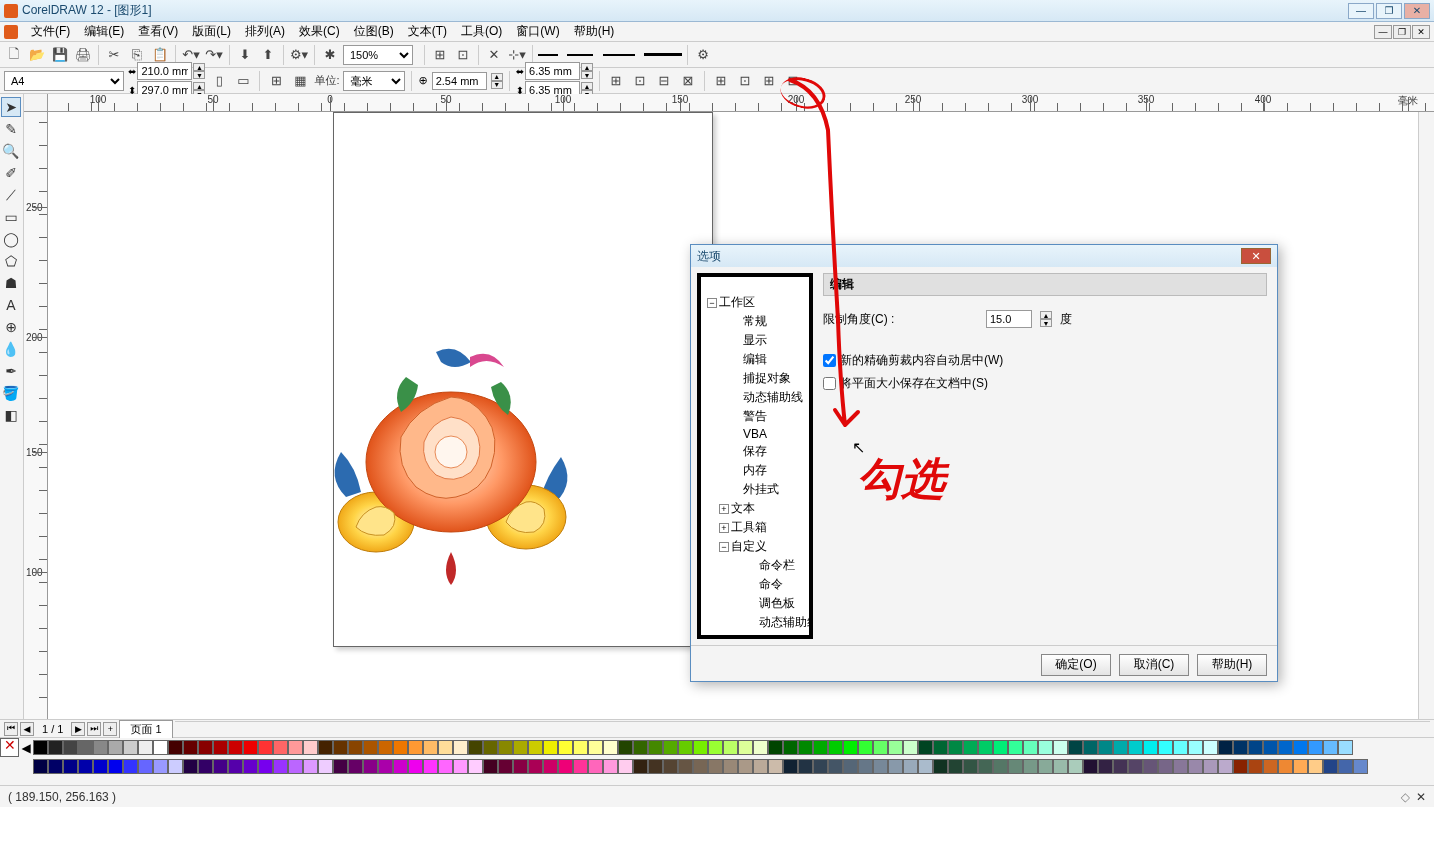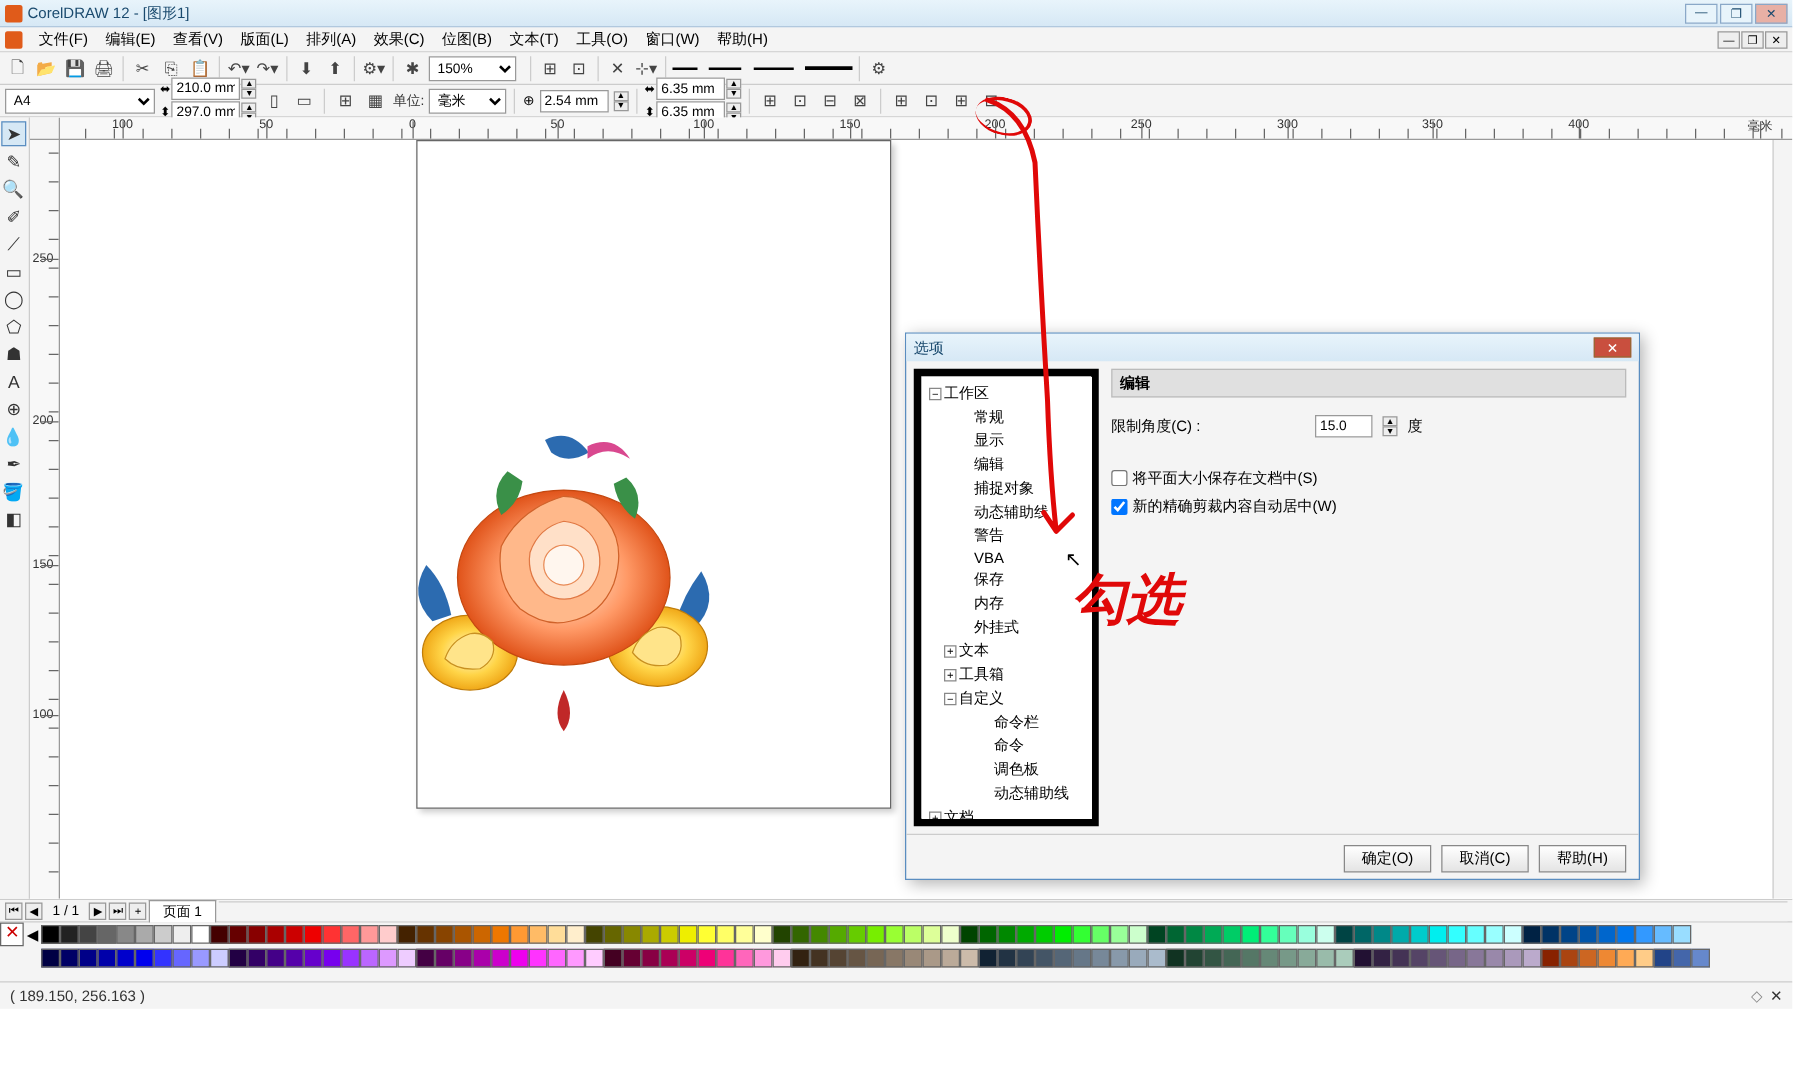--- a/index.html
+++ b/index.html
@@ -45,25 +45,25 @@
   .page-nav { width: 14px; height: 14px; border: 1px solid #999; background: #eee; font-size: 9px; display: flex; align-items: center; justify-content: center; }
   .page-counter { padding: 0 6px; font-size: 11px; }
   .page-tab { padding: 1px 10px; background: #fff; border: 1px solid #999; border-bottom: none; font-size: 11px; }
   .palette { height: 48px; background: #f4f4f4; border-top: 1px solid #ccc; display: flex; flex-direction: column; }
   .palette-row { display: flex; height: 19px; align-items: center; }
   .swatch { width: 15px; height: 15px; border: 1px solid #666; margin: 0; flex-shrink: 0; }
   .swatch.none { background: #fff; position: relative; width: 19px; height: 19px; }
   .swatch.none::after { content: "✕"; position: absolute; top: -2px; left: 3px; color: #c00; font-size: 14px; }
   .statusbar { height: 22px; background: #f4f4f4; border-top: 1px solid #ccc; display: flex; align-items: center; padding: 0 8px; gap: 16px; font-size: 11px; color: #333; }
   .status-icons { margin-left: auto; display: flex; gap: 6px; }
-  .dialog { position: absolute; left: 724px; top: 244px; width: 588px; height: 438px; background: #f4f4f4; border: 1px solid #5a8dc0; box-shadow: 3px 3px 12px rgba(0,0,0,0.3); z-index: 100; margin-top: 22px; }
+  .dialog { position: absolute; left: 690px; top: 244px; width: 588px; height: 438px; background: #f4f4f4; border: 1px solid #5a8dc0; box-shadow: 3px 3px 12px rgba(0,0,0,0.3); z-index: 100; }
   .dlg-title { height: 22px; background: linear-gradient(#e8f4fb,#d6e8f5); display: flex; align-items: center; padding: 0 6px; color: #1a4a6e; }
   .dlg-close { margin-left: auto; width: 30px; height: 16px; background: #c94f3e; color: #fff; border: 1px solid #963; font-size: 11px; display: flex; align-items: center; justify-content: center; }
   .dlg-body { display: flex; height: 378px; }
-  .dlg-tree { width: 148px; background: #fff; border: 6px solid #000000; margin: 6px 0 6px 6px; overflow-y: auto; padding: 4px 2px; }
+  .dlg-tree { width: 116px; background: #fff; border: 4px solid #000000; margin: 6px 0 6px 6px; overflow-y: auto; padding: 16px 2px; }
   .tree-item { padding: 1px 0 1px 4px; white-space: nowrap; font-size: 12px; color: #000; cursor: default; }
   .tree-item.l1 { padding-left: 16px; }
   .tree-item.l2 { padding-left: 40px; }
   .tree-item.l3 { padding-left: 56px; }
   .dlg-panel { flex: 1; padding: 6px 10px; }
   .panel-header { background: #e0e0e0; border: 1px solid #bbb; padding: 2px 6px; font-weight: bold; font-size: 12px; margin-bottom: 10px; }
   .field-row { display: flex; align-items: center; height: 26px; gap: 8px; }
   .field-label { width: 155px; font-size: 12px; }
   .field-input { width: 46px; height: 18px; border: 1px solid #999; padding: 0 3px; font-size: 11px; background: #fff; }
   .field-unit { font-size: 12px; }
@@ -635,26 +635,26 @@
         <input class="field-input" value="15.0" style="">
         <div class="spinner">
             <div class="spin-btn">▲</div>
             <div class="spin-btn">▼</div>
           </div>
         <span class="field-unit">度</span>
       </div>
       <div style="height:8px"></div>
       <div style="height:6px"></div>
       <label class="field-check">
+        <input type="checkbox" checked="" style="">
+        <span>新的精确剪裁内容自动居中(W)</span>
+      </label>
+      <label class="field-check">
         <input type="checkbox" style="">
         <span>将平面大小保存在文档中(S)</span>
-      </label>
-      <label class="field-check">
-        <input type="checkbox" checked="" style="">
-        <span>新的精确剪裁内容自动居中(W)</span>
       </label>
     </div>
   </div>
   <div class="dlg-buttons">
     <button class="dlg-btn">确定(O)</button>
     <button class="dlg-btn">取消(C)</button>
     <button class="dlg-btn">帮助(H)</button>
   </div>
 </div>
 

